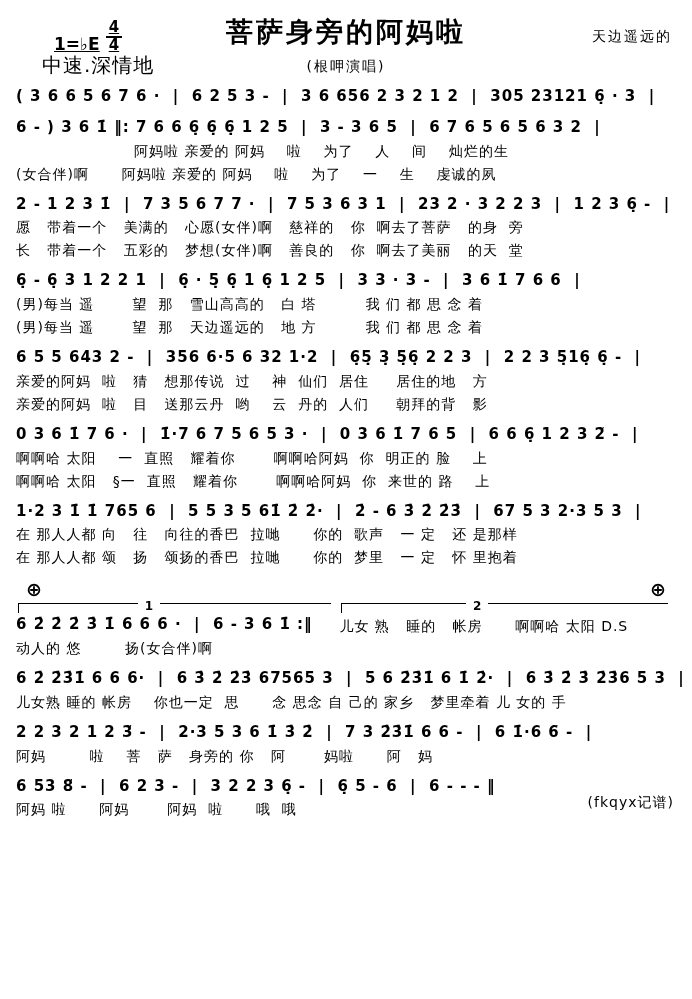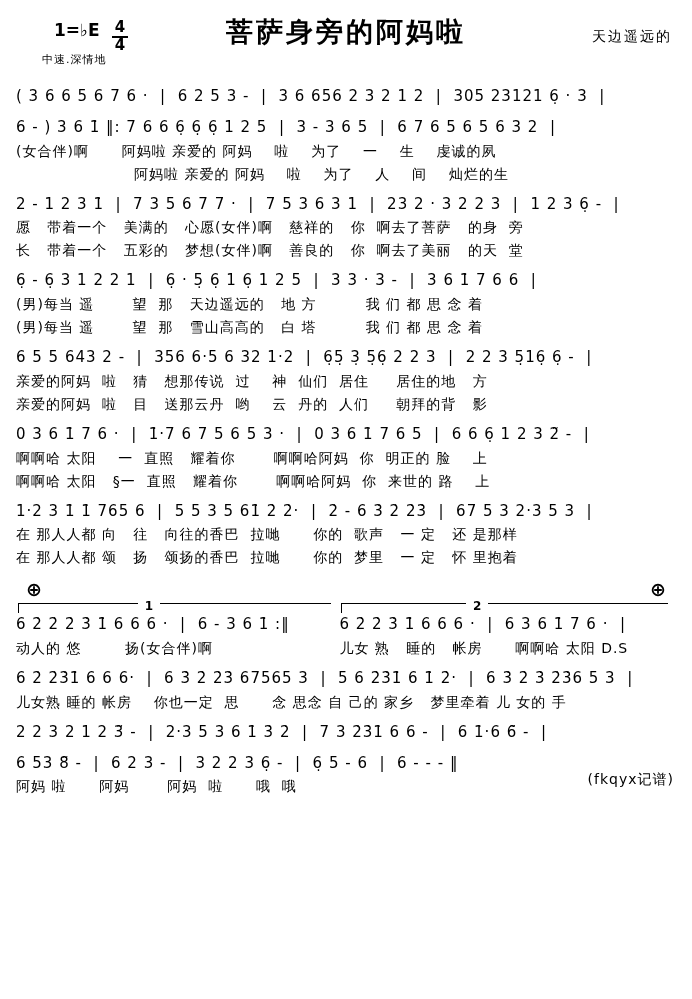--- a/index.html
+++ b/index.html
@@ -1,30 +1,30 @@
 <!DOCTYPE html>
 <html><head>
 <meta charset="utf-8">
 <style>
   html,body{margin:0;padding:0;background:#fff;}
   body{width:692px;height:999px;color:#000;font-family:"DejaVu Sans",sans-serif;overflow:hidden;}
   .page{position:relative;width:692px;height:999px;padding:8px 16px 0 16px;box-sizing:border-box;}
 
   .header{position:relative;height:78px;}
-  .keysig{position:absolute;left:38px;top:12px;font-size:17px;font-weight:bold;display:flex;align-items:flex-start;gap:12px;}
+  .keysig{position:absolute;left:38px;top:12px;font-size:17px;font-weight:bold;display:flex;align-items:flex-end;gap:6px;text-decoration:underline;}
   .frac{display:inline-block;text-align:center;line-height:1.05;font-weight:bold;font-size:15px;}
   .frac .num{display:block;border-bottom:2px solid #000;padding:0 3px;}
   .frac .den{display:block;padding:0 3px;}
-  .tempo{position:absolute;left:26px;top:44px;font-size:11px;letter-spacing:1px;}
+  .tempo{position:absolute;left:26px;top:44px;font-size:20px;letter-spacing:1px;}
   .title{text-align:center;font-size:27px;font-weight:bold;letter-spacing:3px;padding-top:6px;}
   .performer{text-align:center;font-size:14px;margin-top:8px;letter-spacing:2px;}
   .credit{position:absolute;right:4px;top:20px;font-size:14px;letter-spacing:2px;}
 
   .system{margin-bottom:9px;}
-  .notes-line{font-size:15px;font-weight:normal;letter-spacing:1px;white-space:pre;line-height:1.45;}
+  .notes-line{font-size:15px;font-weight:bold;letter-spacing:1px;white-space:pre;line-height:1.45;}
   .lyrics-line{font-size:14px;white-space:pre;line-height:1.5;margin-top:2px;letter-spacing:1px;}
   .indent{padding-left:118px;}
 
   .coda-row{display:flex;justify-content:space-between;align-items:center;padding:0 10px;height:24px;font-size:19px;font-weight:bold;}
 
   .volta-system{display:flex;margin-bottom:9px;}
   .volta-half{position:relative;padding-top:13px;}
   .volta-half.first{width:49%;}
   .volta-half.second{width:51%;}
   .volta-bracket{position:absolute;top:2px;left:2px;right:8px;height:9px;border-top:1.4px solid #000;border-left:1.4px solid #000;}
@@ -41,43 +41,44 @@
   <div class="header">
     <div class="keysig">
       <span>1=♭E</span>
       <span class="frac">
         <span class="num">4</span>
         <span class="den">4</span>
       </span>
     </div>
     <div class="tempo">中速.深情地</div>
     <div class="title">菩萨身旁的阿妈啦</div>
+    <div class="performer">(根呷演唱)</div>
     <div class="credit">天边遥远的</div>
   </div>
 
   <div class="system">
     <div class="notes-line">( 3 6 6 5 6 7 6 ·  |  6 2 5 3 -  |  3 6 656 2 3 2 1 2  |  305 23121 6̣ · 3  |</div>
   </div>
 
   <div class="system">
     <div class="notes-line">6 - ) 3 6 1̇ ‖: 7 6 6 6̣ 6̣ 6̣ 1 2 5  |  3 - 3 6 5  |  6 7 6 5 6 5 6 3 2  |</div>
+    <div class="lyrics-line indent">阿妈啦 亲爱的 阿妈    啦    为了    人    间    灿烂的生</div>
     <div class="lyrics-line">(女合伴)啊      阿妈啦 亲爱的 阿妈    啦    为了    一    生    虔诚的夙</div>
-    <div class="lyrics-line indent">阿妈啦 亲爱的 阿妈    啦    为了    人    间    灿烂的生</div>
   </div>
 
   <div class="system">
     <div class="notes-line">2 - 1 2 3 1̇  |  7 3 5 6 7 7 ·  |  7 5 3 6 3 1  |  23 2 · 3 2 2 3  |  1 2 3 6̣ -  |</div>
     <div class="lyrics-line">愿   带着一个   美满的   心愿(女伴)啊   慈祥的   你  啊去了菩萨   的身  旁</div>
     <div class="lyrics-line">长   带着一个   五彩的   梦想(女伴)啊   善良的   你  啊去了美丽   的天  堂</div>
   </div>
 
   <div class="system">
     <div class="notes-line">6̣ - 6̣ 3 1 2 2 1  |  6̣ · 5̣ 6̣ 1 6̣ 1 2 5  |  3 3 · 3 -  |  3 6 1̇ 7 6 6  |</div>
+    <div class="lyrics-line">(男)每当 遥       望  那   雪山高高的   白 塔         我 们 都 思 念 着</div>
     <div class="lyrics-line">(男)每当 遥       望  那   天边遥远的   地 方         我 们 都 思 念 着</div>
-    <div class="lyrics-line">(男)每当 遥       望  那   雪山高高的   白 塔         我 们 都 思 念 着</div>
   </div>
 
   <div class="system">
     <div class="notes-line">6 5 5 643 2 -  |  356 6·5 6 32 1·2  |  6̣5̣ 3̣ 5̣6̣ 2 2 3  |  2 2 3 5̣16̣ 6̣ -  |</div>
     <div class="lyrics-line">亲爱的阿妈  啦   猜   想那传说  过    神  仙们  居住     居住的地   方</div>
     <div class="lyrics-line">亲爱的阿妈  啦   目   送那云丹  哟    云  丹的  人们     朝拜的背   影</div>
   </div>
 
   <div class="system">
     <div class="notes-line">0 3 6 1̇ 7 6 ·  |  1̇·7 6 7 5 6 5 3 ·  |  0 3 6 1̇ 7 6 5  |  6 6 6̣ 1 2 3 2̃ -  |</div>
@@ -101,32 +102,32 @@
       <div class="volta-bracket">
         <span class="volta-label">1</span>
       </div>
       <div class="notes-line">6 2̇ 2̇ 2̇ 3̇ 1̇ 6 6 6 ·  |  6 - 3 6 1̇ :‖</div>
       <div class="lyrics-line">动人的 悠        扬(女合伴)啊</div>
     </div>
     <div class="volta-half second">
       <div class="volta-bracket">
         <span class="volta-label">2</span>
       </div>
-      <div class="notes-line">6 2̇ 2̇ 3̇ 1̇ 6 6 6 ·  |  6 3 6 1̇ 7 6 ·  |</div>
       <div class="lyrics-line">儿女 熟   睡的   帐房      啊啊哈 太阳 D.S</div>
     </div>
   </div>
 
   <div class="system">
     <div class="notes-line">6 2̇ 2̇3̇1̇ 6 6 6·  |  6 3̇ 2̇ 2̇3̇ 67565 3  |  5 6 2̇3̇1̇ 6 1̇ 2̇·  |  6 3̇ 2̇ 3̇ 2̇3̇6 5 3  |</div>
     <div class="lyrics-line">儿女熟 睡的 帐房    你也一定  思      念 思念 自 己的 家乡   梦里牵着 儿 女的 手</div>
   </div>
 
   <div class="system">
     <div class="notes-line">2 2 3 2 1 2 3̃ -  |  2·3 5 3 6 1̇ 3̇ 2̇  |  7 3 2̇3̇1̇ 6 6 -  |  6 1̇·6 6̃ -  |</div>
+    <div class="lyrics-line">阿妈        啦    菩   萨   身旁的 你   阿       妈啦      阿   妈</div>
   </div>
 
   <div class="system final-row">
     <div class="notes-line">6 53 8̃ -  |  6 2 3 -  |  3 2 2 3 6̣ -  |  6̣ 5 - 6  |  6 - - - ‖</div>
     <div class="lyrics-line">阿妈 啦      阿妈       阿妈  啦      哦  哦</div>
     <div class="transcriber">(fkqyx记谱)</div>
   </div>
 
 </div>
 

